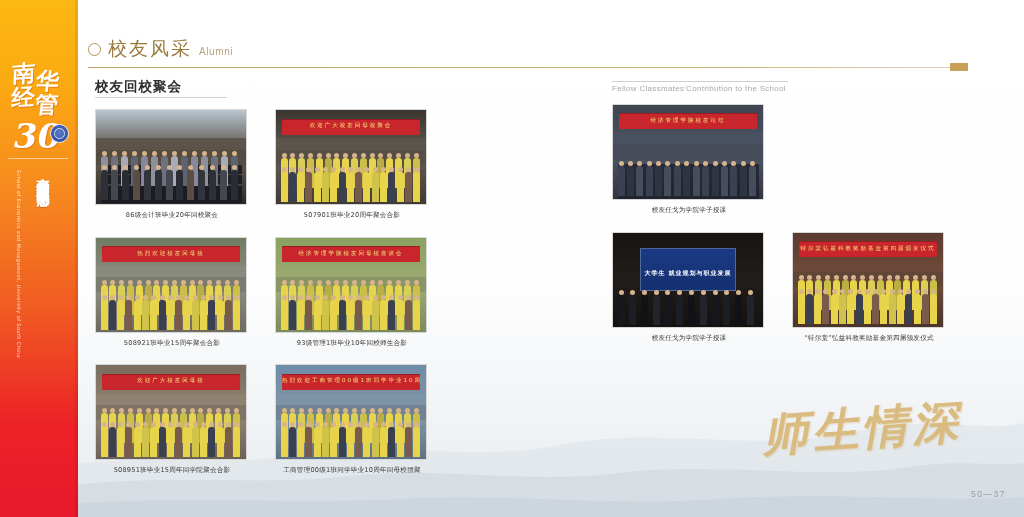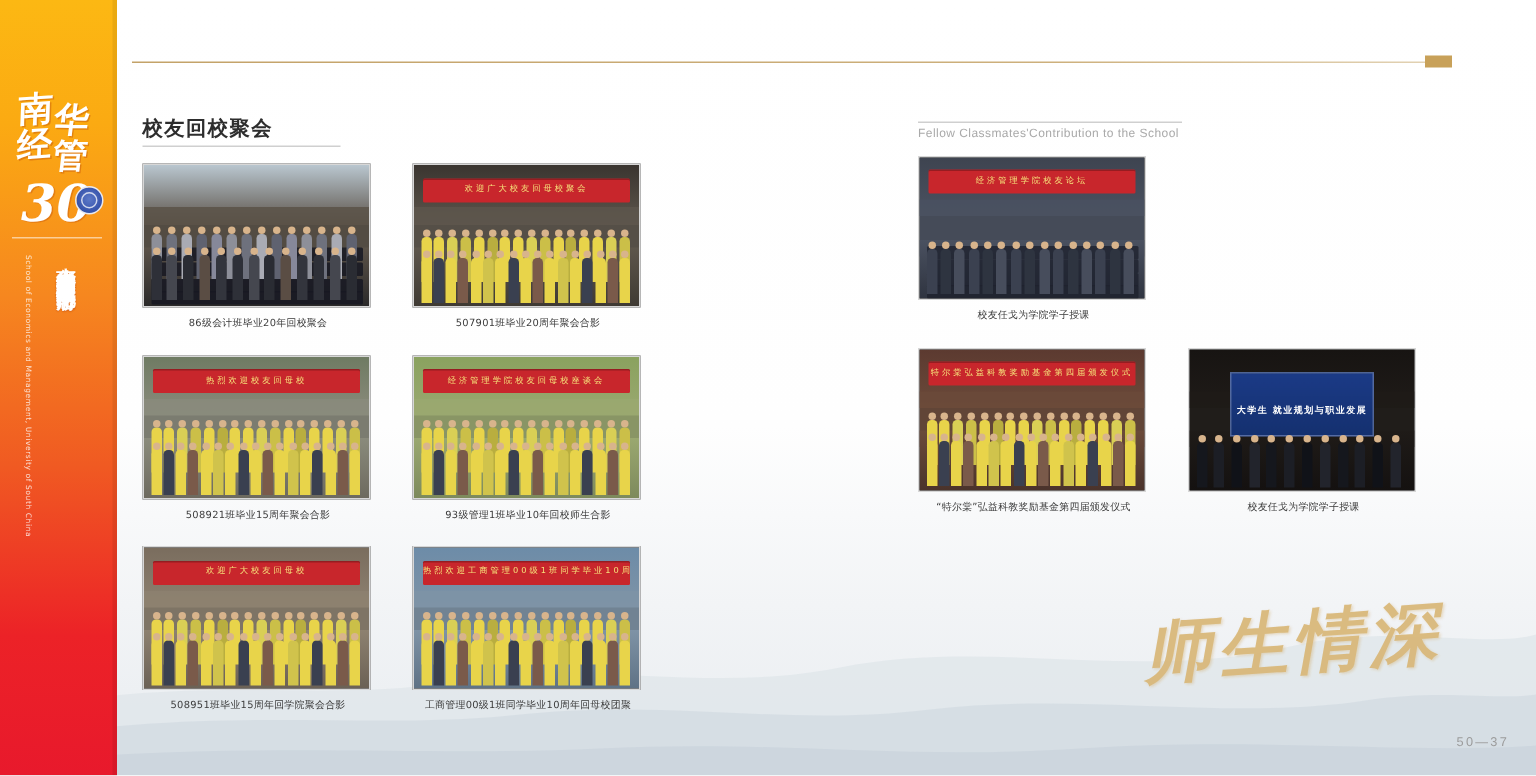--- a/index.html
+++ b/index.html
@@ -220,20 +220,25 @@
     <div class="spine-logo">
       <div class="logo-cn"><span class="">南</span><span class="c2">华</span><span class="">经</span><span class="c2">管</span></div>
       <div class="logo-30">30</div>
       <div class="logo-seal"></div>
     </div>
     <div class="spine-vtext">南华大学经济管理学院三十周年纪念册</div>
     <div class="spine-vtext-en">School of Economics and Management, University of South China</div>
   </div>
 
   <div id="header">
+    <div class="hdr-row">
+      <span class="hdr-ring"></span>
+      <span class="hdr-cn">校友风采</span>
+      <span class="hdr-en">Alumni</span>
+    </div>
     <div class="hdr-rule"></div>
   </div>
 
   <div class="col" id="col-left">
     <div class="sec-title-cn">校友回校聚会</div>
     <div class="sec-rule"></div>
     <div class="grid" id="grid-left">
         <div class="cell">
           <div class="photo">
             <div class="sky" style="background:linear-gradient(180deg,#b9c6cf,#5b5248);"></div>
@@ -547,20 +552,45 @@
               <i style="left:78.2%;background:#3b4150;bottom:6%;"></i>
               <i style="left:84.5%;background:#2e3440;bottom:6%;"></i>
               <i style="left:90.7%;background:#474d5c;bottom:6%;"></i>
             </div>
           </div>
           <div class="caption">校友任戈为学院学子授课</div>
         </div>
         <div class="row-gap"></div>
         <div class="cell">
           <div class="photo">
+            <div class="sky" style="background:linear-gradient(180deg,#171412,#1f1b18);"></div>
+            <div class="mid" style="background:#1f1b18;opacity:.85;"></div>
+            <div class="base" style="background:linear-gradient(180deg,#1f1b18,#141110);"></div>
+            <div class="screenbox">
+              <b>大学生 就业规划与职业发展</b>
+            </div>
+            <div class="crowd">
+              <i style="left:3.0%;background:#15171d;bottom:2%;"></i>
+              <i style="left:10.8%;background:#1c1e25;bottom:2%;"></i>
+              <i style="left:18.7%;background:#101218;bottom:2%;"></i>
+              <i style="left:26.5%;background:#22242c;bottom:2%;"></i>
+              <i style="left:34.3%;background:#15171d;bottom:2%;"></i>
+              <i style="left:42.2%;background:#1c1e25;bottom:2%;"></i>
+              <i style="left:50.0%;background:#101218;bottom:2%;"></i>
+              <i style="left:57.8%;background:#22242c;bottom:2%;"></i>
+              <i style="left:65.7%;background:#15171d;bottom:2%;"></i>
+              <i style="left:73.5%;background:#1c1e25;bottom:2%;"></i>
+              <i style="left:81.3%;background:#101218;bottom:2%;"></i>
+              <i style="left:89.2%;background:#22242c;bottom:2%;"></i>
+            </div>
+          </div>
+          <div class="caption">校友任戈为学院学子授课</div>
+        </div>
+        <div class="cell">
+          <div class="photo">
             <div class="sky" style="background:linear-gradient(180deg,#5c3a30,#6b4a3a);"></div>
             <div class="mid" style="background:#6b4a3a;opacity:.85;"></div>
             <div class="base" style="background:linear-gradient(180deg,#6b4a3a,#4a332b);"></div>
             <div class="banner">
               <div class="bt">特尔棠弘益科教奖励基金第四届颁发仪式</div>
             </div>
             <div class="crowd">
               <i style="left:3.0%;background:#e8d44a;bottom:30%;"></i>
               <i style="left:8.9%;background:#e8d44a;bottom:30%;"></i>
               <i style="left:14.8%;background:#d9cf55;bottom:30%;"></i>
@@ -591,45 +621,20 @@
               <i style="left:63.8%;background:#d0c34c;bottom:4%;"></i>
               <i style="left:69.4%;background:#e8d44a;bottom:4%;"></i>
               <i style="left:74.9%;background:#3a4050;bottom:4%;"></i>
               <i style="left:80.4%;background:#e8d44a;bottom:4%;"></i>
               <i style="left:85.9%;background:#7a5a4a;bottom:4%;"></i>
               <i style="left:91.5%;background:#e8d44a;bottom:4%;"></i>
             </div>
           </div>
           <div class="caption">“特尔棠”弘益科教奖励基金第四届颁发仪式</div>
         </div>
-        <div class="cell">
-          <div class="photo">
-            <div class="sky" style="background:linear-gradient(180deg,#171412,#1f1b18);"></div>
-            <div class="mid" style="background:#1f1b18;opacity:.85;"></div>
-            <div class="base" style="background:linear-gradient(180deg,#1f1b18,#141110);"></div>
-            <div class="screenbox">
-              <b>大学生 就业规划与职业发展</b>
-            </div>
-            <div class="crowd">
-              <i style="left:3.0%;background:#15171d;bottom:2%;"></i>
-              <i style="left:10.8%;background:#1c1e25;bottom:2%;"></i>
-              <i style="left:18.7%;background:#101218;bottom:2%;"></i>
-              <i style="left:26.5%;background:#22242c;bottom:2%;"></i>
-              <i style="left:34.3%;background:#15171d;bottom:2%;"></i>
-              <i style="left:42.2%;background:#1c1e25;bottom:2%;"></i>
-              <i style="left:50.0%;background:#101218;bottom:2%;"></i>
-              <i style="left:57.8%;background:#22242c;bottom:2%;"></i>
-              <i style="left:65.7%;background:#15171d;bottom:2%;"></i>
-              <i style="left:73.5%;background:#1c1e25;bottom:2%;"></i>
-              <i style="left:81.3%;background:#101218;bottom:2%;"></i>
-              <i style="left:89.2%;background:#22242c;bottom:2%;"></i>
-            </div>
-          </div>
-          <div class="caption">校友任戈为学院学子授课</div>
-        </div>
         <div class="row-gap"></div>
       </div>
   </div>
 
   <div id="calligraphy">师生情深</div>
   <div id="folio">50—37</div>
 
 </div>
 
 </body></html>

